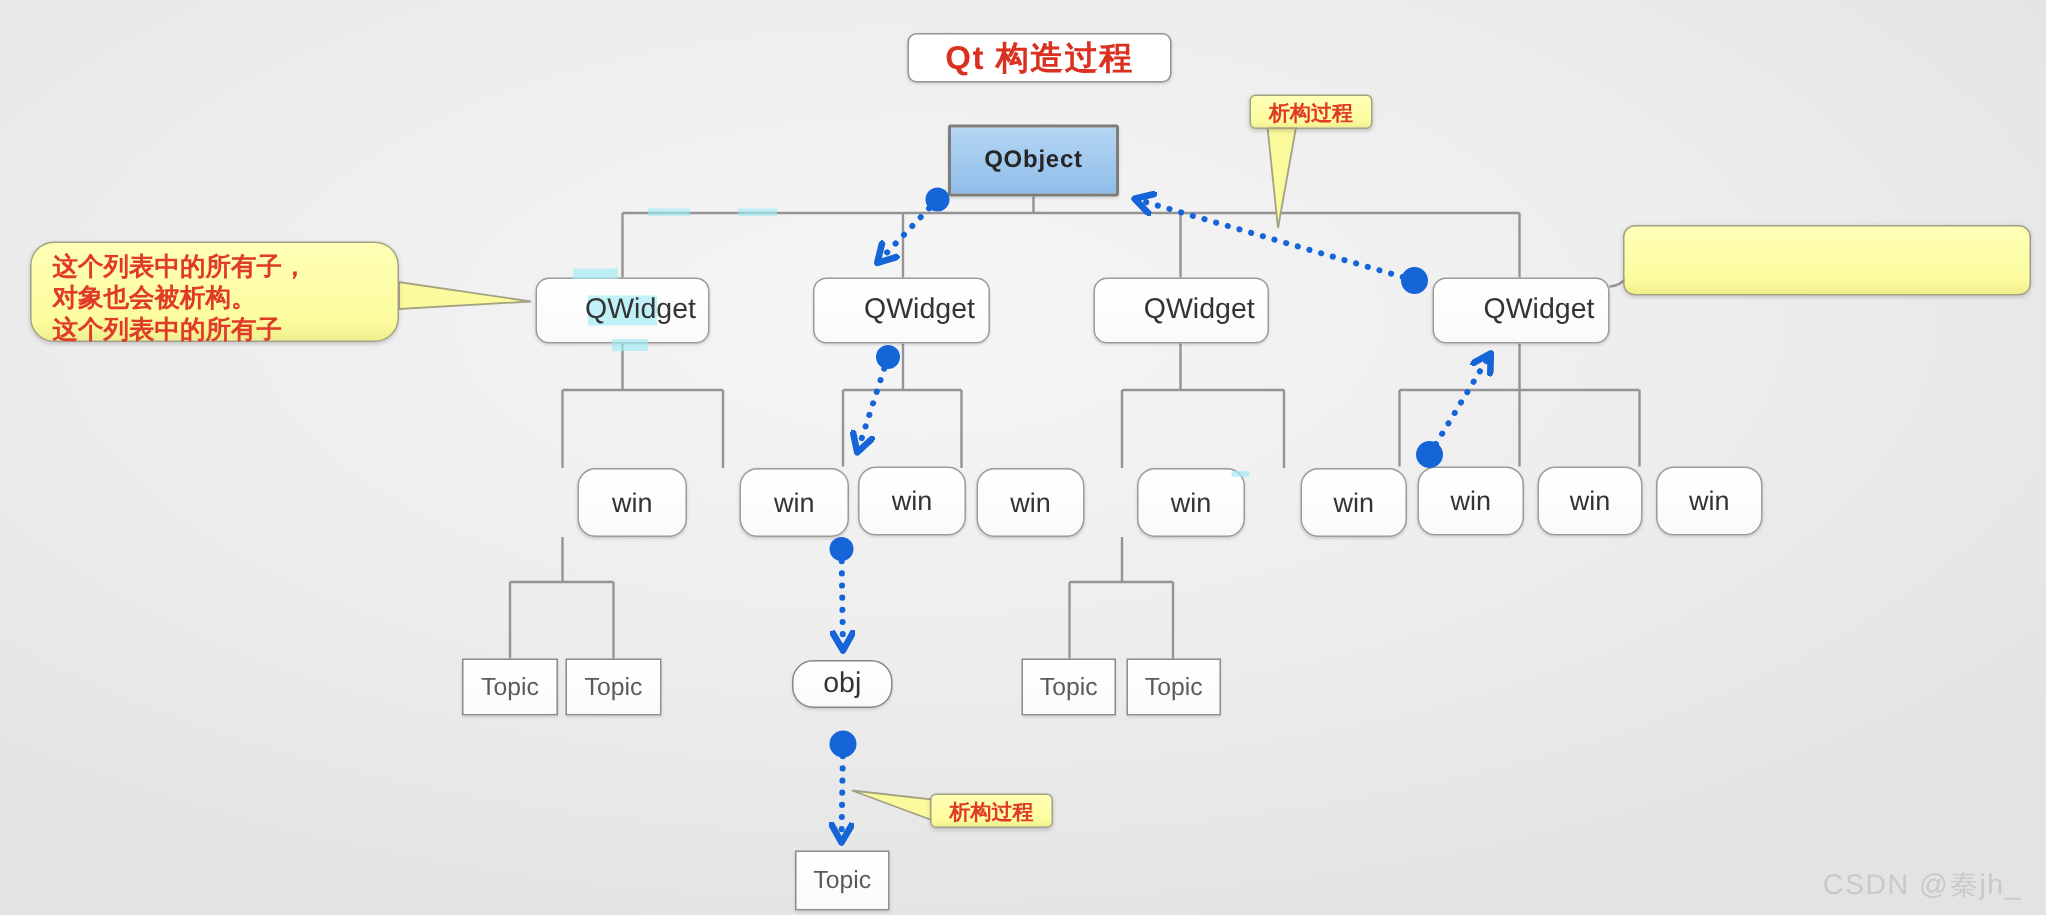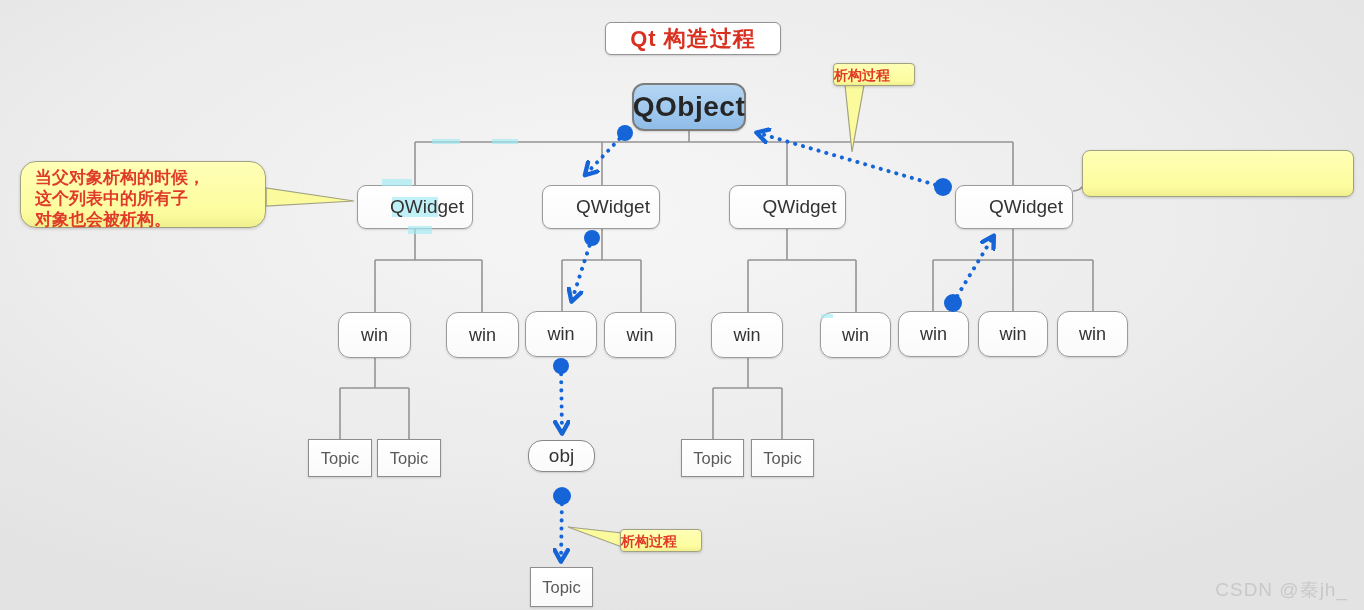--- a/index.html
+++ b/index.html
@@ -13,41 +13,41 @@
   
   .node{
     position:absolute;display:flex;align-items:center;justify-content:center;
     background:linear-gradient(180deg,#ffffff,#fafafa);
     border:1.6px solid #9b9b9b;color:#333;
     box-shadow:0 1px 2px rgba(0,0,0,.14);
     box-sizing:border-box;
   }
   .node-root{
     background:linear-gradient(180deg,#b5d6f3,#8fbde9);
-    border:2px solid #7d7d7d;border-radius:12px;
-    font-weight:bold;font-size:28px;color:#262626;letter-spacing:.5px;
+    border:2px solid #7d7d7d;border-radius:2px;
+    font-weight:bold;font-size:16px;color:#262626;letter-spacing:.5px;
   }
   .node-widget{border-radius:9px;font-size:19px;padding-left:24px;}
-  .node-win{border-radius:12px;font-size:18px;}
+  .node-win{border-radius:12px;font-size:18px;margin-left:47px;}
   .node-obj{border-radius:14px;font-size:19px;border-color:#888;}
   .node-topic{border-radius:0;font-size:16.5px;color:#5a5a5a;border-color:#8d8d8d;}
   .node .label{position:relative;z-index:2;}
 
   
   .callout{
     position:absolute;box-sizing:border-box;
     background:linear-gradient(180deg,#ffffb6 0%,#fcfc9e 80%,#efef8e 100%);
     border:1.6px solid #a2a283;
     color:#e03a28;font-weight:bold;
     box-shadow:0 1px 3px rgba(0,0,0,.18);
     z-index:6;
   }
   .callout-big{border-radius:16px;padding:5px 14px;font-size:17px;line-height:21px;}
   .callout-wide{border-radius:8px;padding:3px 12px;font-size:17px;line-height:21px;}
-  .callout-small{border-radius:4px;padding:2px 0;font-size:14px;line-height:19px;}
+  .callout-small{border-radius:4px;padding:2px 0;font-size:14px;line-height:19px;text-align:center;}
 
   
   .title-box{
     position:absolute;left:605px;top:22px;width:174px;height:31px;
     background:#ffffff;border:1.6px solid #949494;border-radius:6px;
     display:flex;align-items:center;justify-content:center;
     font-size:22px;font-weight:bold;color:#d9301f;letter-spacing:1px;
     box-shadow:0 1px 2px rgba(0,0,0,.15);z-index:6;
   }
 
@@ -188,23 +188,23 @@
       <circle cx="561" cy="366" r="8"></circle>
       <circle cx="562" cy="496" r="9"></circle>
     </g>
   </svg>
 
   <div class="title-box">
     <span>Qt 构造过程</span>
   </div>
 
   <div class="callout callout-big" style="left:20px;top:161px;width:246px;height:67px;">
-    <div>当父对象析构的时候，</div>
+    <div>这个列表中的所有子，</div>
+    <div>对象也会被析构。</div>
     <div>这个列表中的所有子</div>
-    <div>对象也会被析构。</div>
   </div>
 
   <div class="callout callout-small" style="left:833px;top:63px;width:82px;height:23px;">
     <span>析构过程</span>
   </div>
 
   <div class="callout callout-wide" style="left:1082px;top:150px;width:272px;height:47px;">
   </div>
 
   <div class="callout callout-small" style="left:620px;top:529px;width:82px;height:23px;">

